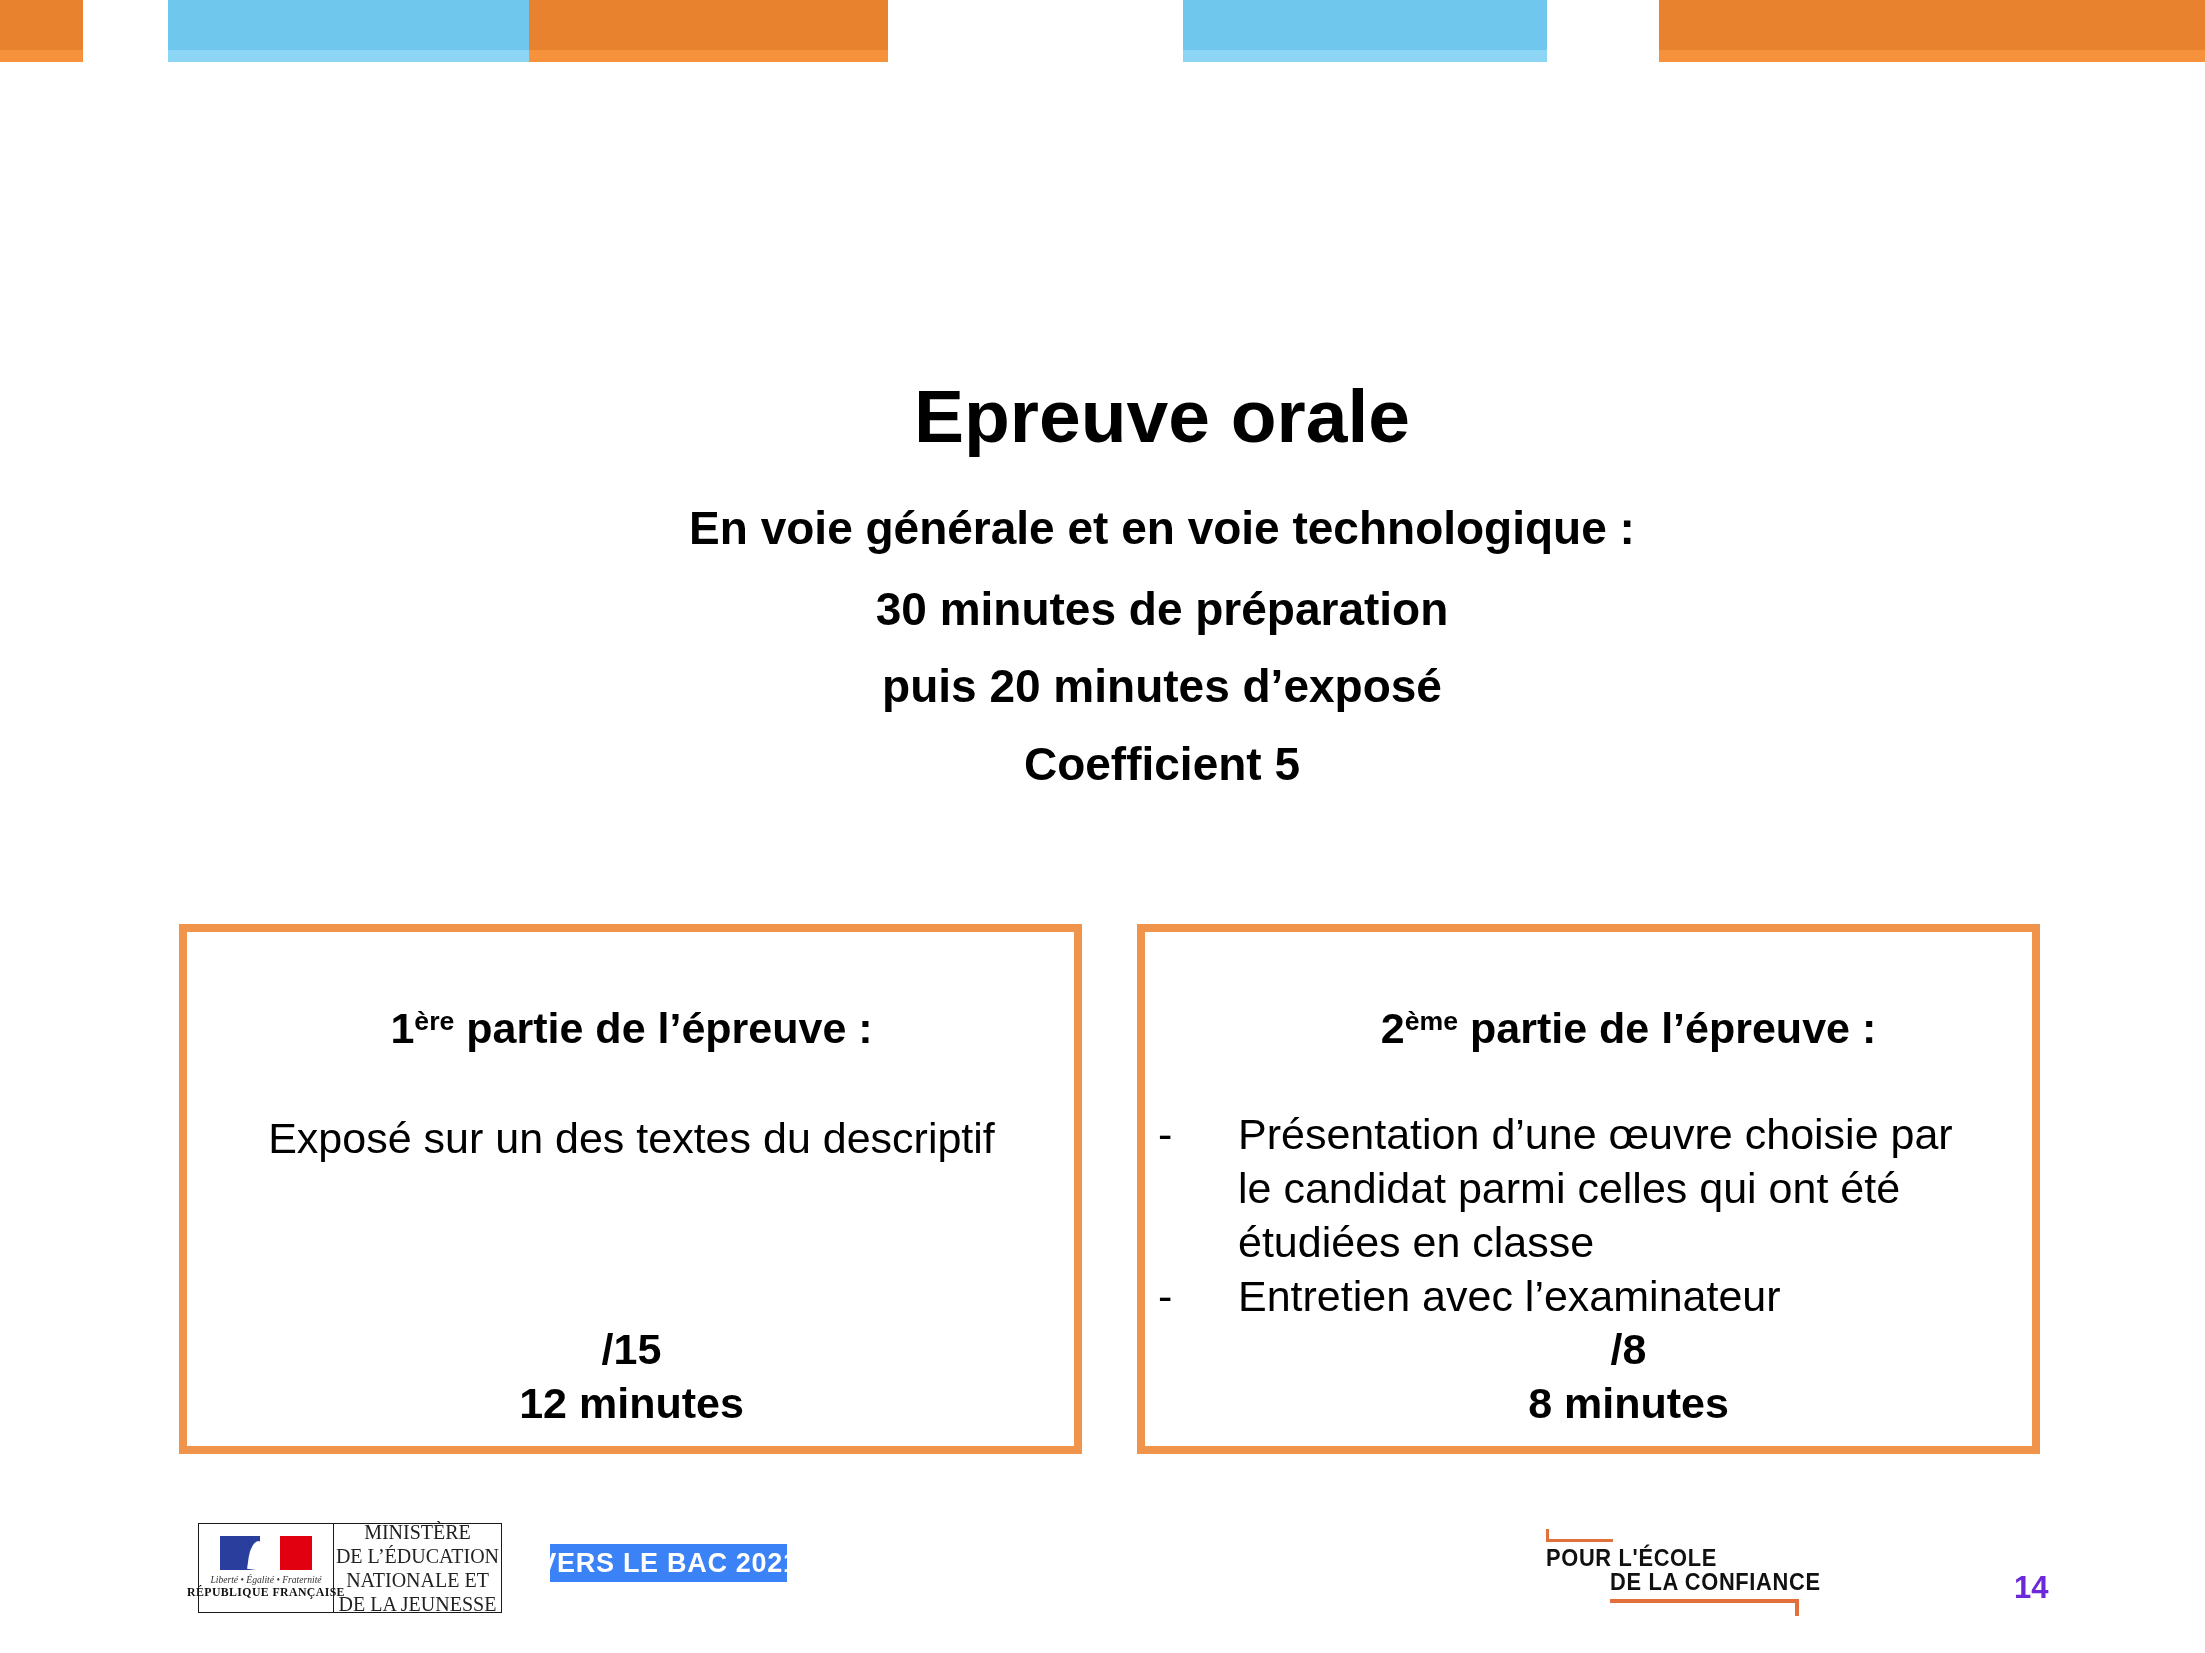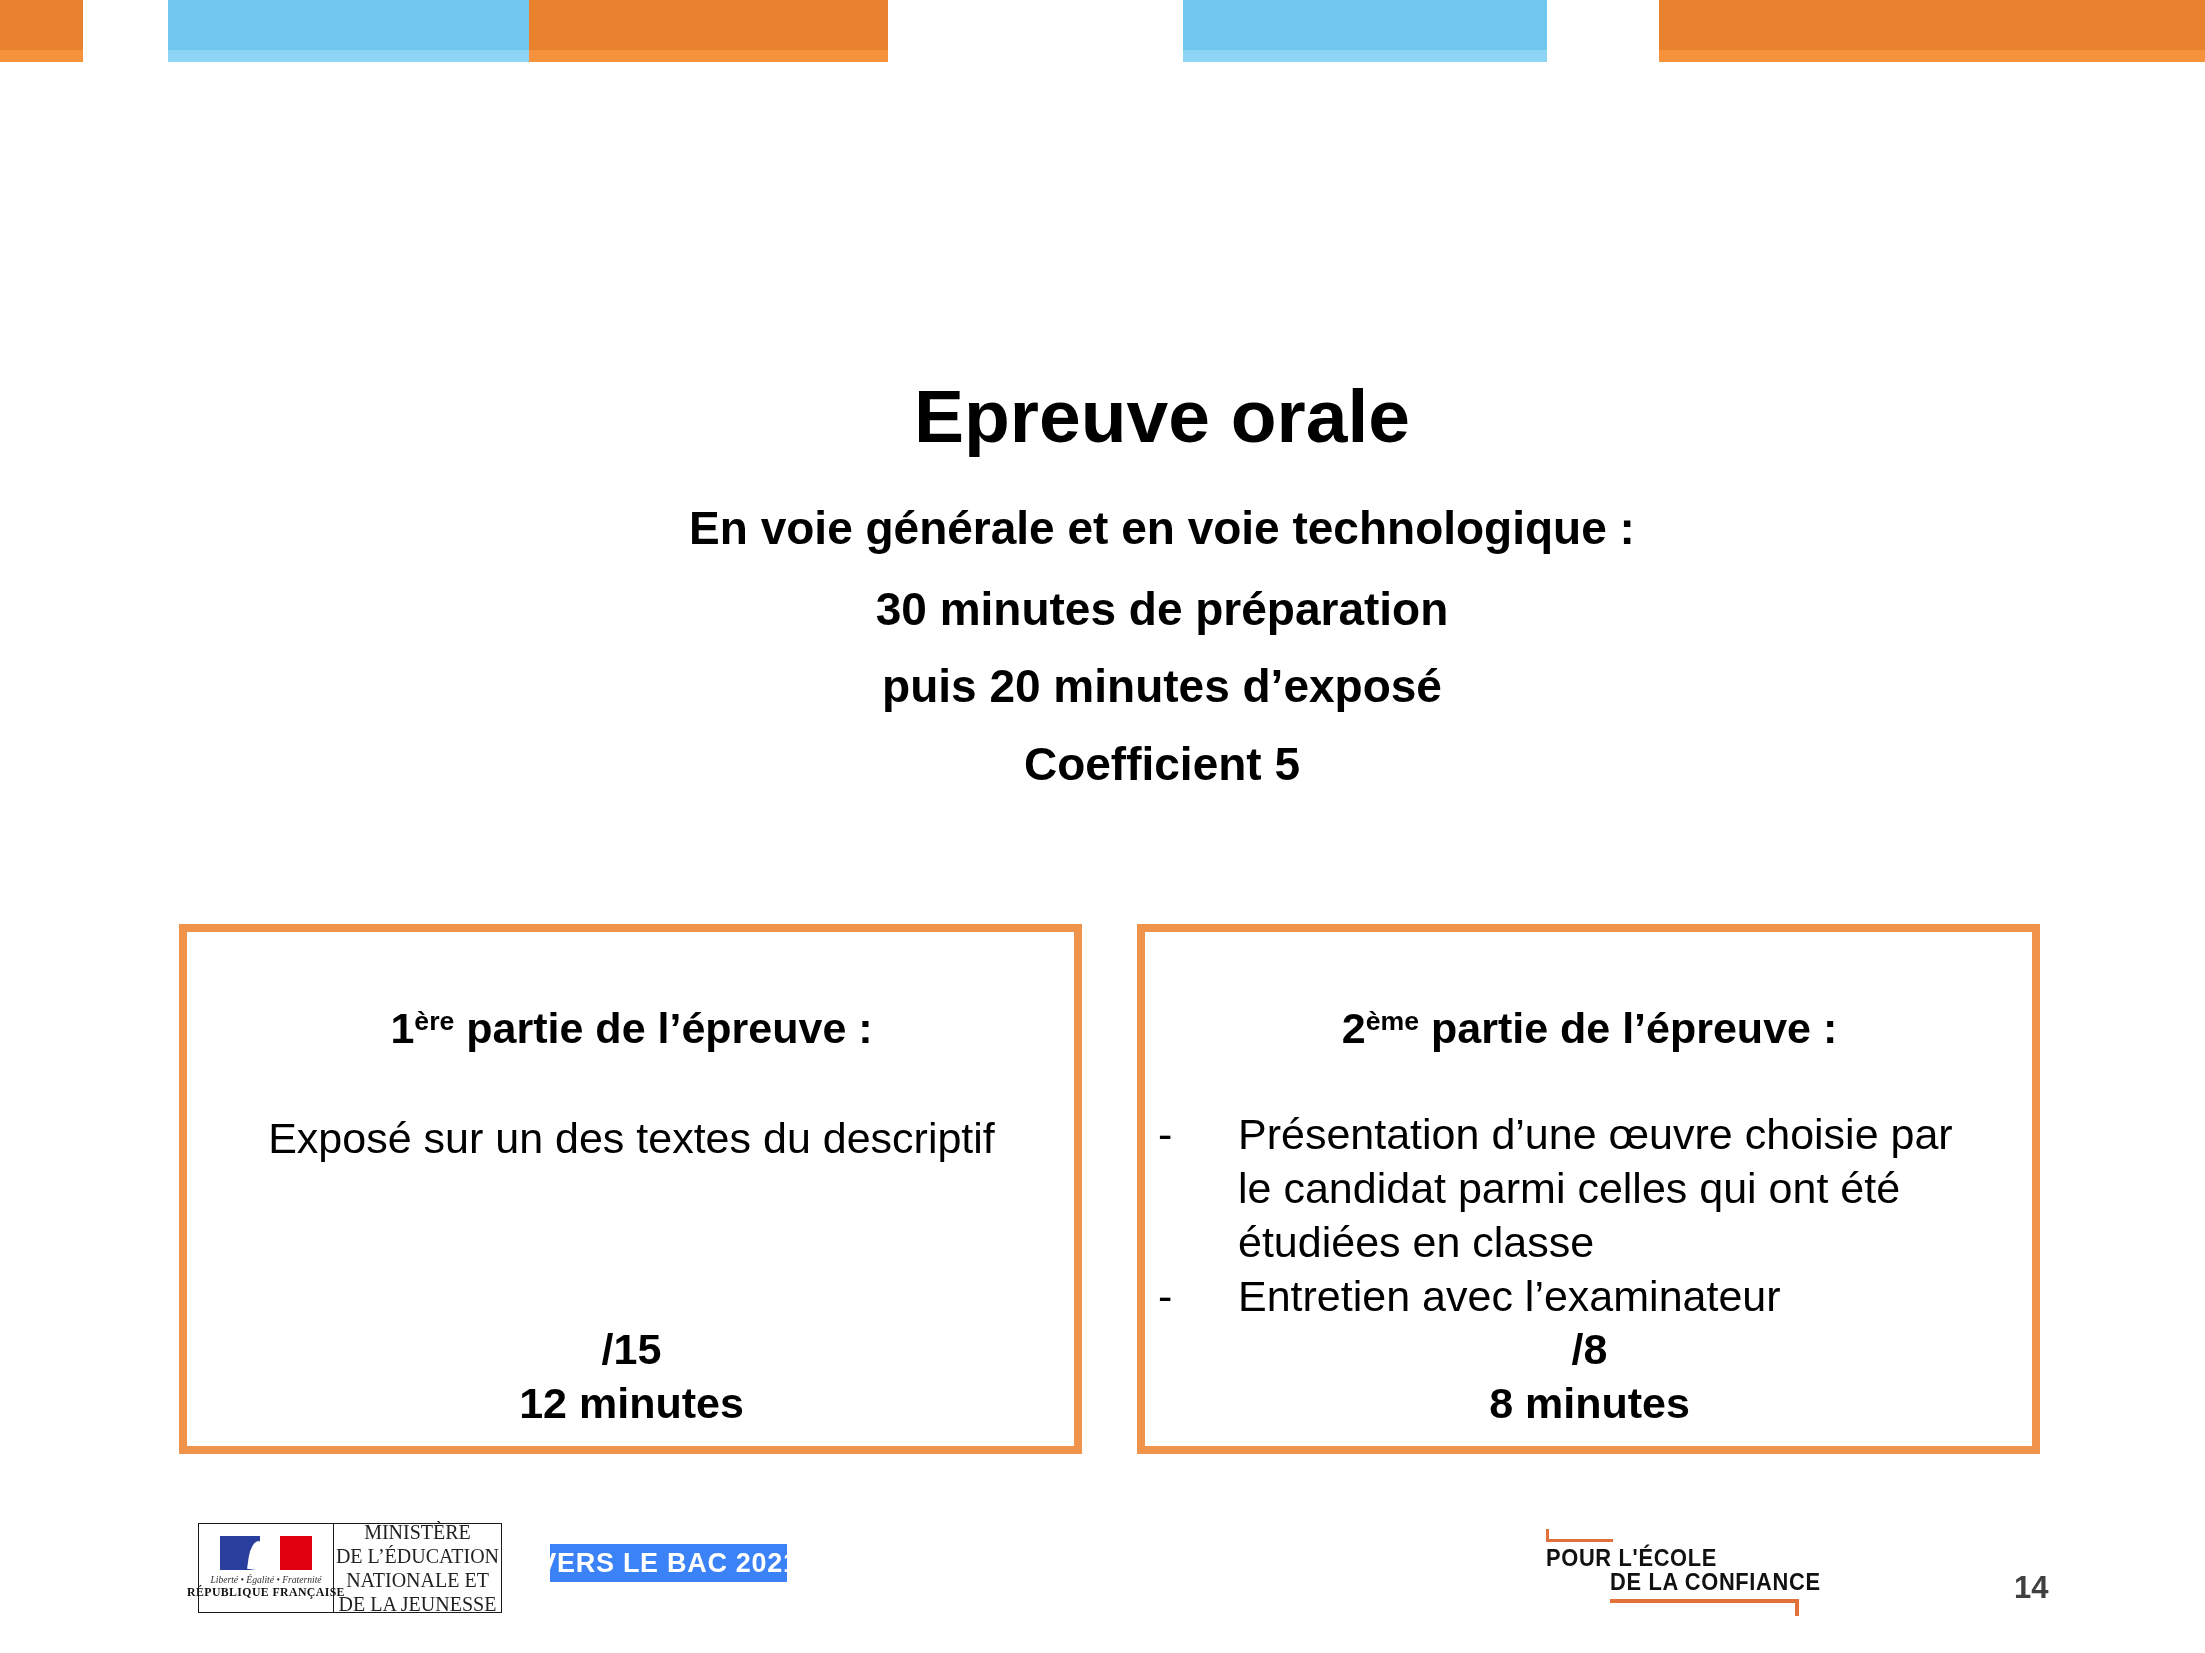--- a/index.html
+++ b/index.html
@@ -40,21 +40,21 @@
   .il4{top:737px;}
   
   .part-box{
     position:absolute;top:924px;width:887px;height:514px;
     background:#ffffff;border:8.8px solid #f0944c;
   }
   .box-left{left:179px;}
   .box-right{left:1137px;}
   .box-text{position:absolute;text-align:center;color:#000;}
   .bx-left{left:179px;width:905px;}
-  .bx-right{left:1137px;width:905px;}
+  .bx-right{left:1137px;width:905px;padding-left:39px;}
   .box-heading{top:1004px;font-size:43px;font-weight:bold;}
   .box-heading sup{font-size:0.62em;vertical-align:baseline;position:relative;top:-0.5em;}
   .box-body{top:1114px;font-size:43px;font-weight:normal;}
   .box-score{top:1325px;font-size:43px;font-weight:bold;}
   .box-duration{top:1379px;font-size:43px;font-weight:bold;}
   
   .bullet-list{position:absolute;left:1158px;top:1107px;width:867px;color:#000;}
   .bullet-row{display:flex;align-items:flex-start;}
   .bullet-dash{width:80px;flex:0 0 80px;font-size:43px;line-height:54px;}
   .bullet-lines{flex:1;}
@@ -104,21 +104,21 @@
     font-size:23px;font-weight:800;color:#111;letter-spacing:0.7px;white-space:nowrap;
     transform:scaleX(0.95);transform-origin:left top;
   }
   .conf-bottom-bracket{
     position:absolute;left:1610px;top:1599px;width:185px;height:12.5px;
     border-top:4.4px solid #e2703a;border-right:4.4px solid #e2703a;
   }
   
   .page-num{
     position:absolute;left:2014px;top:1570px;
-    font-size:31px;font-weight:bold;color:#404040;
+    font-size:31px;font-weight:bold;color:#6d28d9;
   }
 </style>
 </head>
 <body>
 
 <div class="slide">
 
   <div class="bar-block bar-orange b1"></div>
   <div class="bar-block bar-blue b2"></div>
   <div class="bar-block bar-orange b3"></div>

